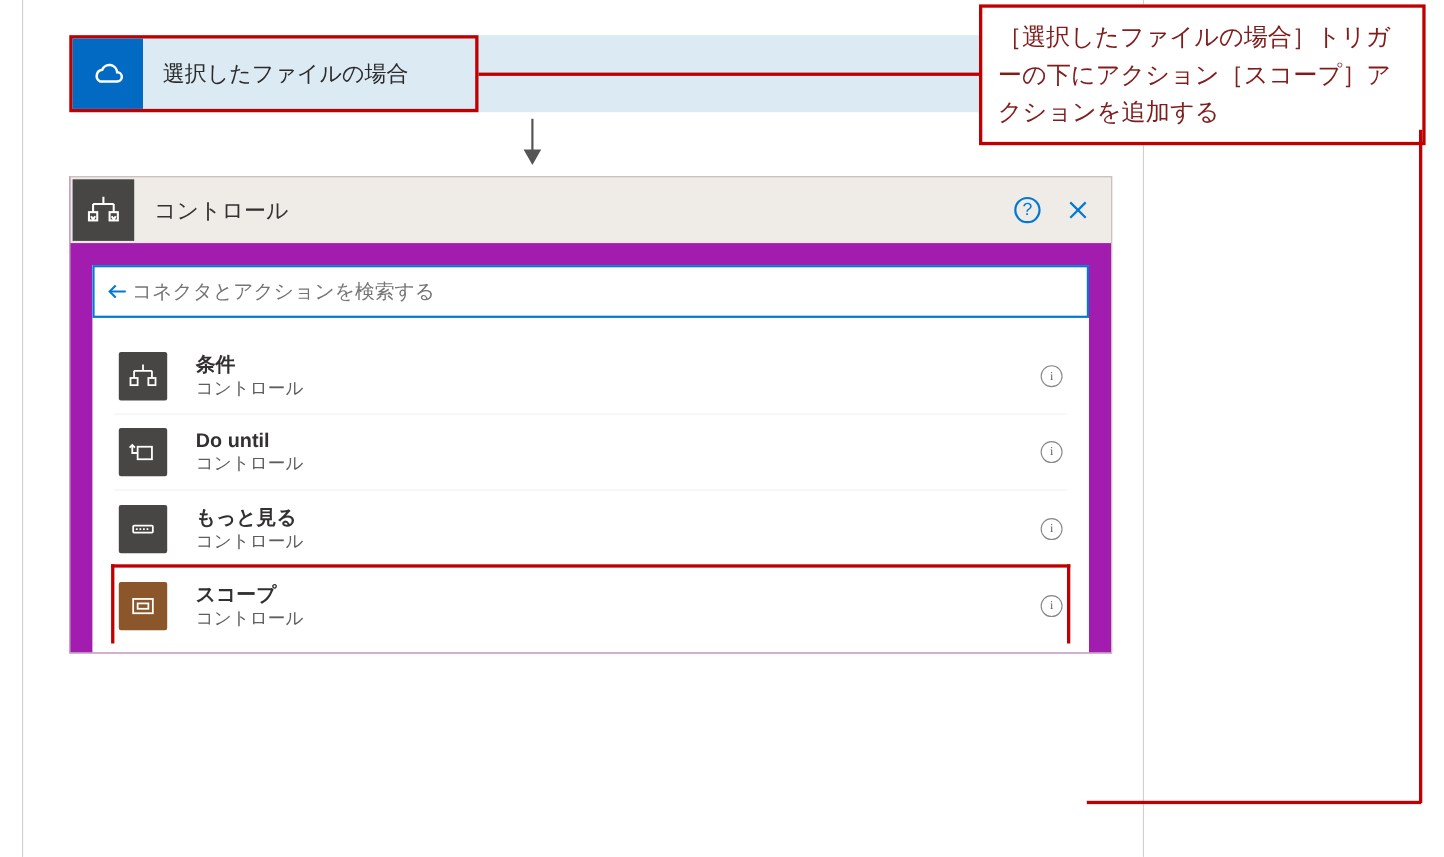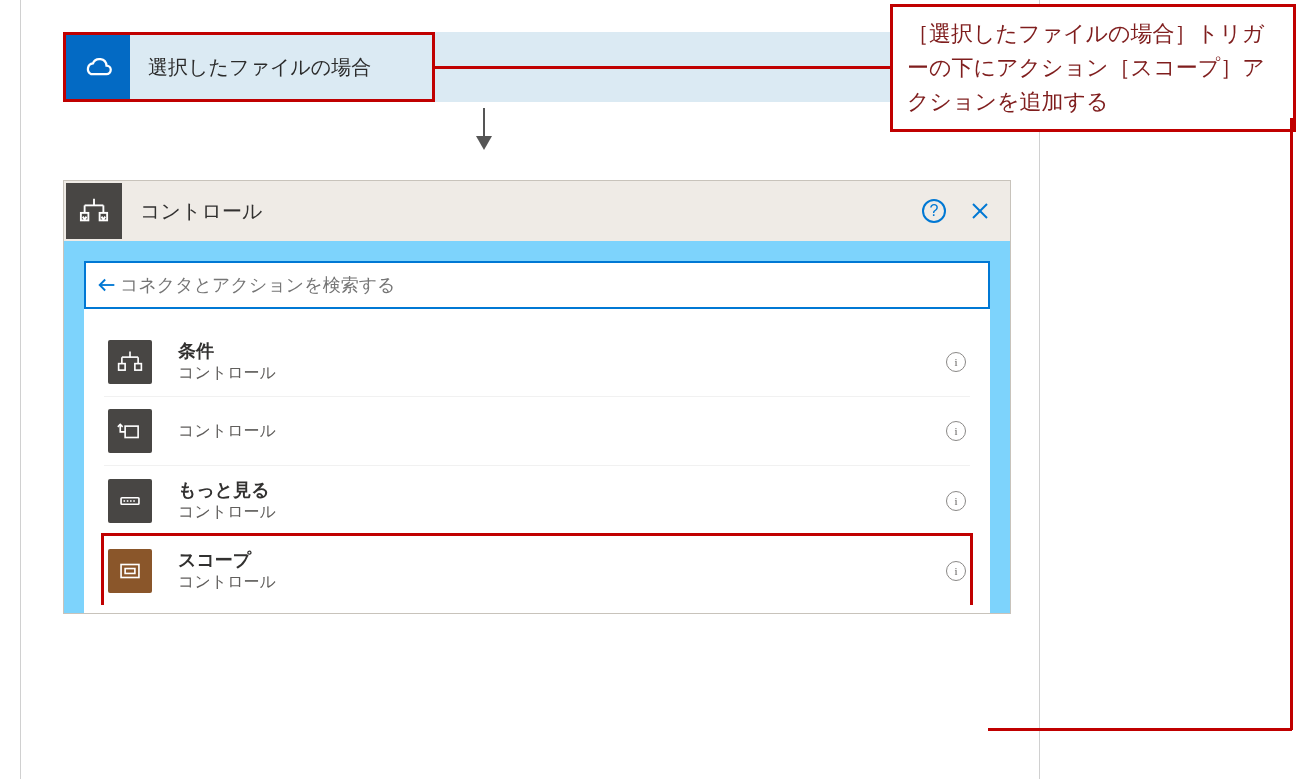--- a/index.html
+++ b/index.html
@@ -70,22 +70,21 @@
     border-left: 8px solid transparent;
     border-right: 8px solid transparent;
     border-top: 14px solid #555;
   }
   .panel {
     position: absolute;
     left: 42px;
     top: 160px;
     width: 948px;
     border: 1px solid #c8c3bb;
-    background: #7dd3fc;
-    margin-top: 20px;
+    background: #a21caf;
   }
   .panel-header {
     height: 60px;
     background: #efebe6;
     display: flex;
     align-items: center;
     padding-left: 0;
   }
   .panel-header-icon {
     width: 56px; height: 56px;
@@ -330,20 +329,21 @@
 
         <div class="action-item">
           <div class="action-icon bg-dark">
             <svg width="26" height="26" viewBox="0 0 32 32" fill="none" stroke="#fff" stroke-width="2">
               <rect x="10" y="10" width="16" height="14"></rect>
               <polyline points="10 17 4 17 4 8"></polyline>
               <polyline points="1 11 4 8 7 11"></polyline>
             </svg>
           </div>
           <div class="action-text">
+            <span class="action-title">Do until</span>
             <span class="action-sub">コントロール</span>
           </div>
           <div class="info-dot">i</div>
         </div>
 
         <div class="action-item">
           <div class="action-icon bg-dark">
             <svg width="26" height="26" viewBox="0 0 32 32" fill="none" stroke="#fff" stroke-width="2">
               <rect x="5" y="12" width="22" height="8" rx="1"></rect>
               <line x1="9" y1="15" x2="9" y2="17"></line>

